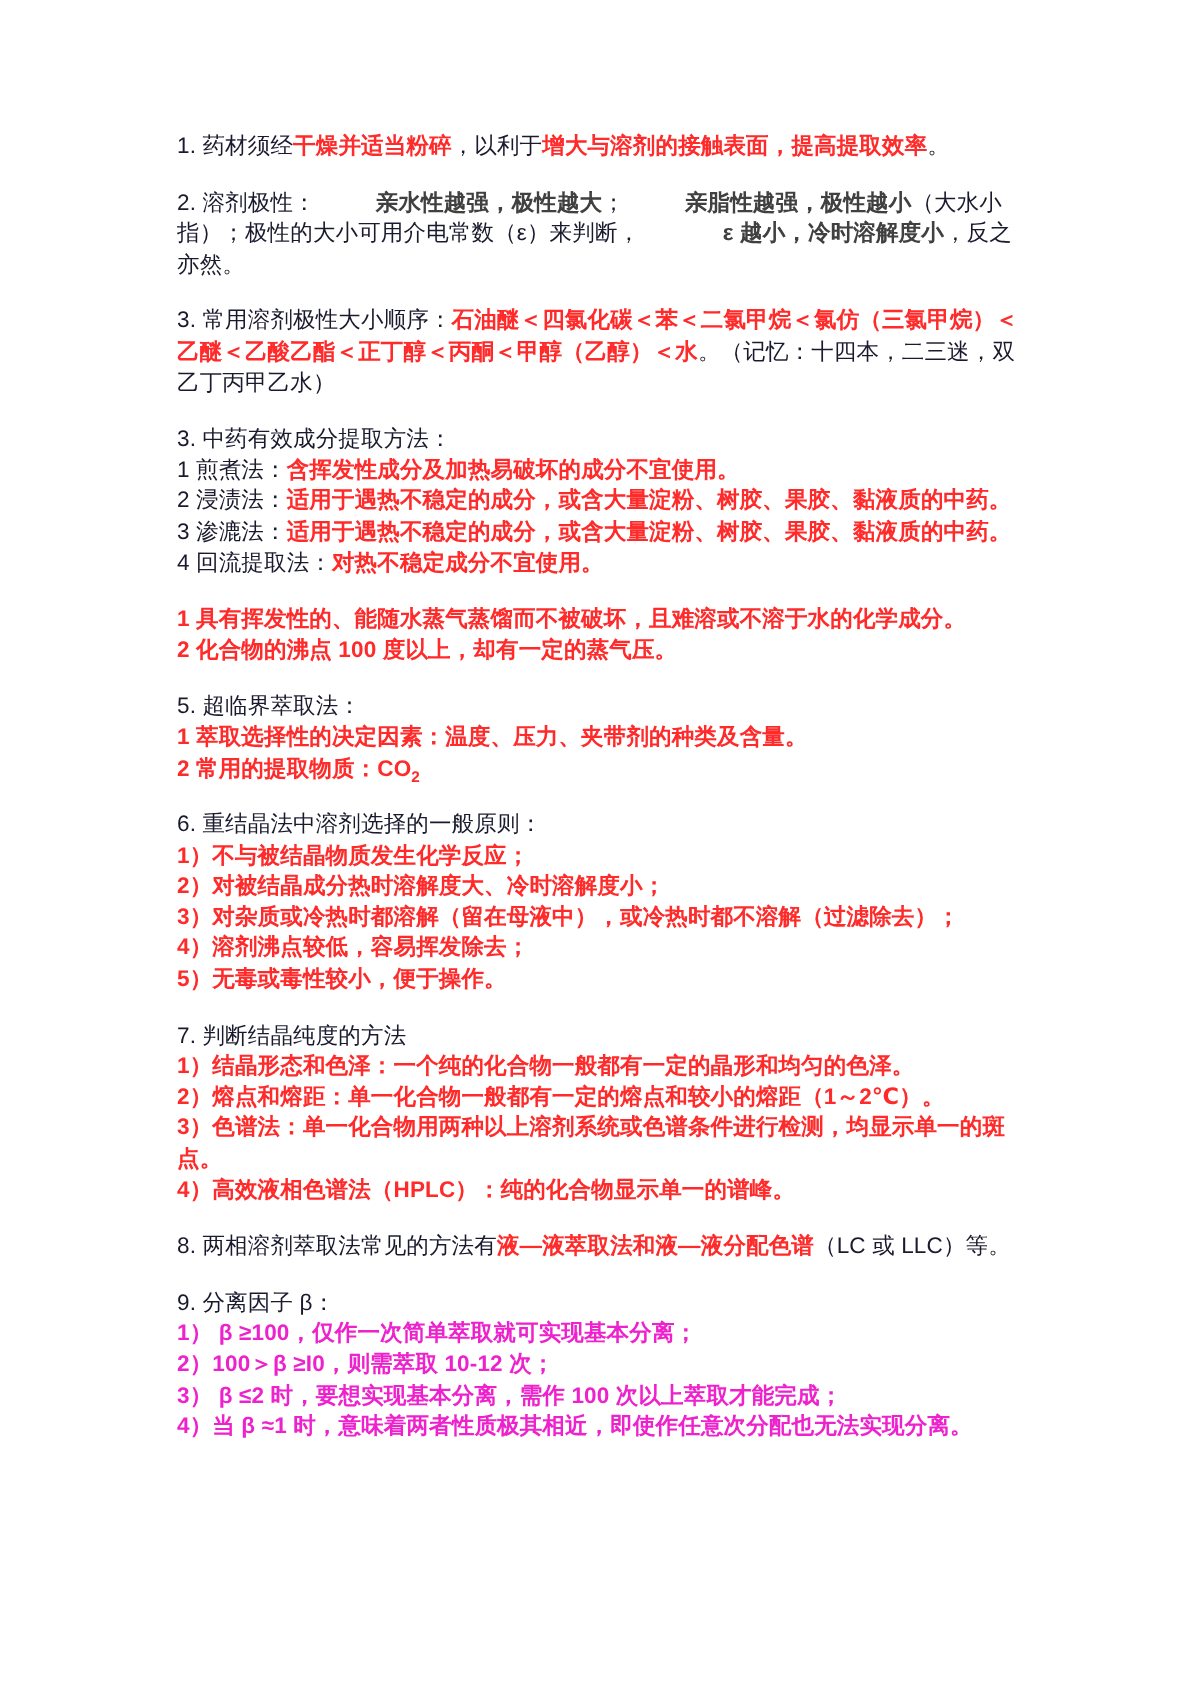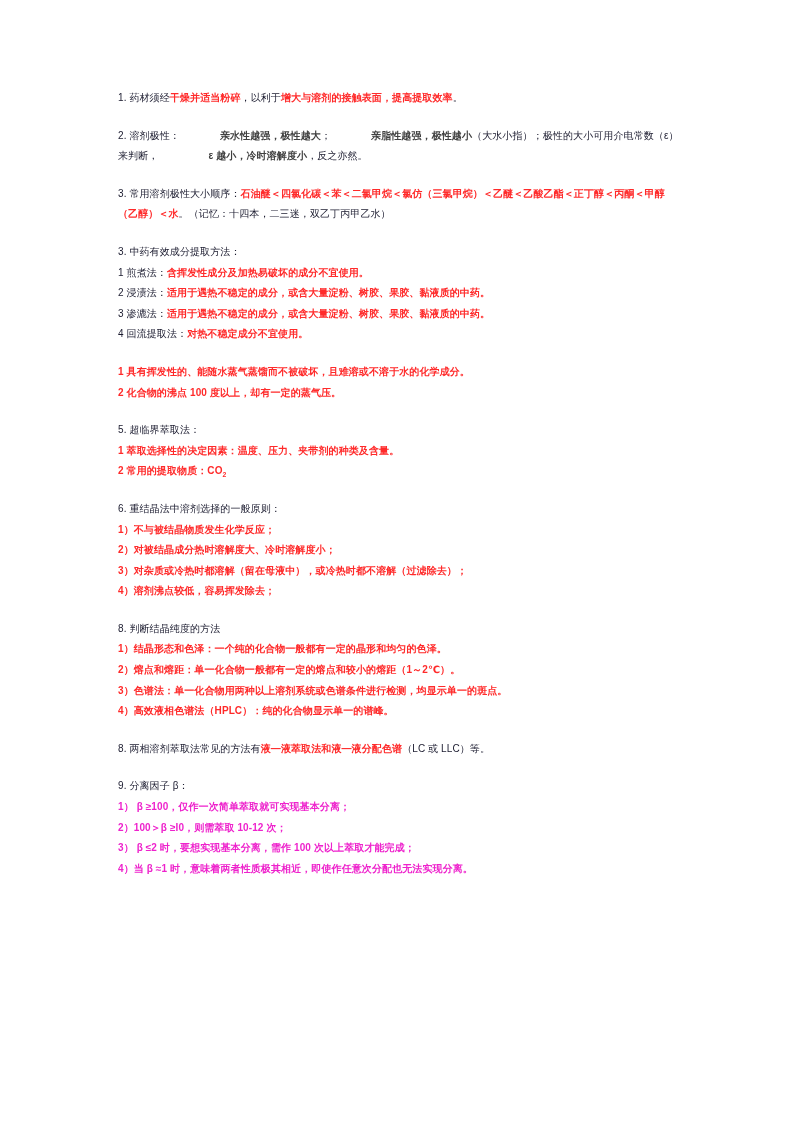--- a/index.html
+++ b/index.html
@@ -21,21 +21,21 @@
   .content {
     position: absolute;
     left: 118px;
     top: 88px;
     width: 564px;
   }
   .block {
     margin: 0 0 17px 0;
   }
   .line {
-    font-size: 10px;
+    font-size: 15px;
     line-height: 20.6px;
     letter-spacing: 0.1px;
     white-space: normal;
     word-break: break-all;
     margin: 0;
   }
   
   .c-dark   { color: #1a1a2e; }
   .c-red    { color: #ff2a2a; }
   .c-blue   { color: #404040; margin-left: 40px; }
@@ -81,23 +81,24 @@
         <p class="line"><span class="run c-dark">5. 超临界萃取法：</span></p>
         <p class="line"><span class="run c-red b">1 萃取选择性的决定因素：温度、压力、夹带剂的种类及含量。</span></p>
         <p class="line"><span class="run c-red b">2 常用的提取物质：CO</span><sub class="run c-red b">2</sub></p>
       </div>
       <div class="block">
         <p class="line"><span class="run c-dark">6. 重结晶法中溶剂选择的一般原则：</span></p>
         <p class="line"><span class="run c-red b">1）不与被结晶物质发生化学反应；</span></p>
         <p class="line"><span class="run c-red b">2）对被结晶成分热时溶解度大、冷时溶解度小；</span></p>
         <p class="line"><span class="run c-red b">3）对杂质或冷热时都溶解（留在母液中），或冷热时都不溶解（过滤除去）；</span></p>
         <p class="line"><span class="run c-red b">4）溶剂沸点较低，容易挥发除去；</span></p>
+        <p class="line"><span class="run c-red b">5）无毒或毒性较小，便于操作。</span></p>
       </div>
       <div class="block">
-        <p class="line"><span class="run c-dark">8. 判断结晶纯度的方法</span></p>
+        <p class="line"><span class="run c-dark">7. 判断结晶纯度的方法</span></p>
         <p class="line"><span class="run c-red b">1）结晶形态和色泽：一个纯的化合物一般都有一定的晶形和均匀的色泽。</span></p>
         <p class="line"><span class="run c-red b">2）熔点和熔距：单一化合物一般都有一定的熔点和较小的熔距（1～2℃）。</span></p>
         <p class="line"><span class="run c-red b">3）色谱法：单一化合物用两种以上溶剂系统或色谱条件进行检测，均显示单一的斑点。</span></p>
         <p class="line"><span class="run c-red b">4）高效液相色谱法（HPLC）：纯的化合物显示单一的谱峰。</span></p>
       </div>
       <div class="block">
         <p class="line"><span class="run c-dark">8. 两相溶剂萃取法常见的方法有</span><span class="run c-red b">液—液萃取法和液—液分配色谱</span><span class="run c-dark">（LC 或 LLC）等。</span></p>
       </div>
       <div class="block">
         <p class="line"><span class="run c-dark">9. 分离因子 β：</span></p>

